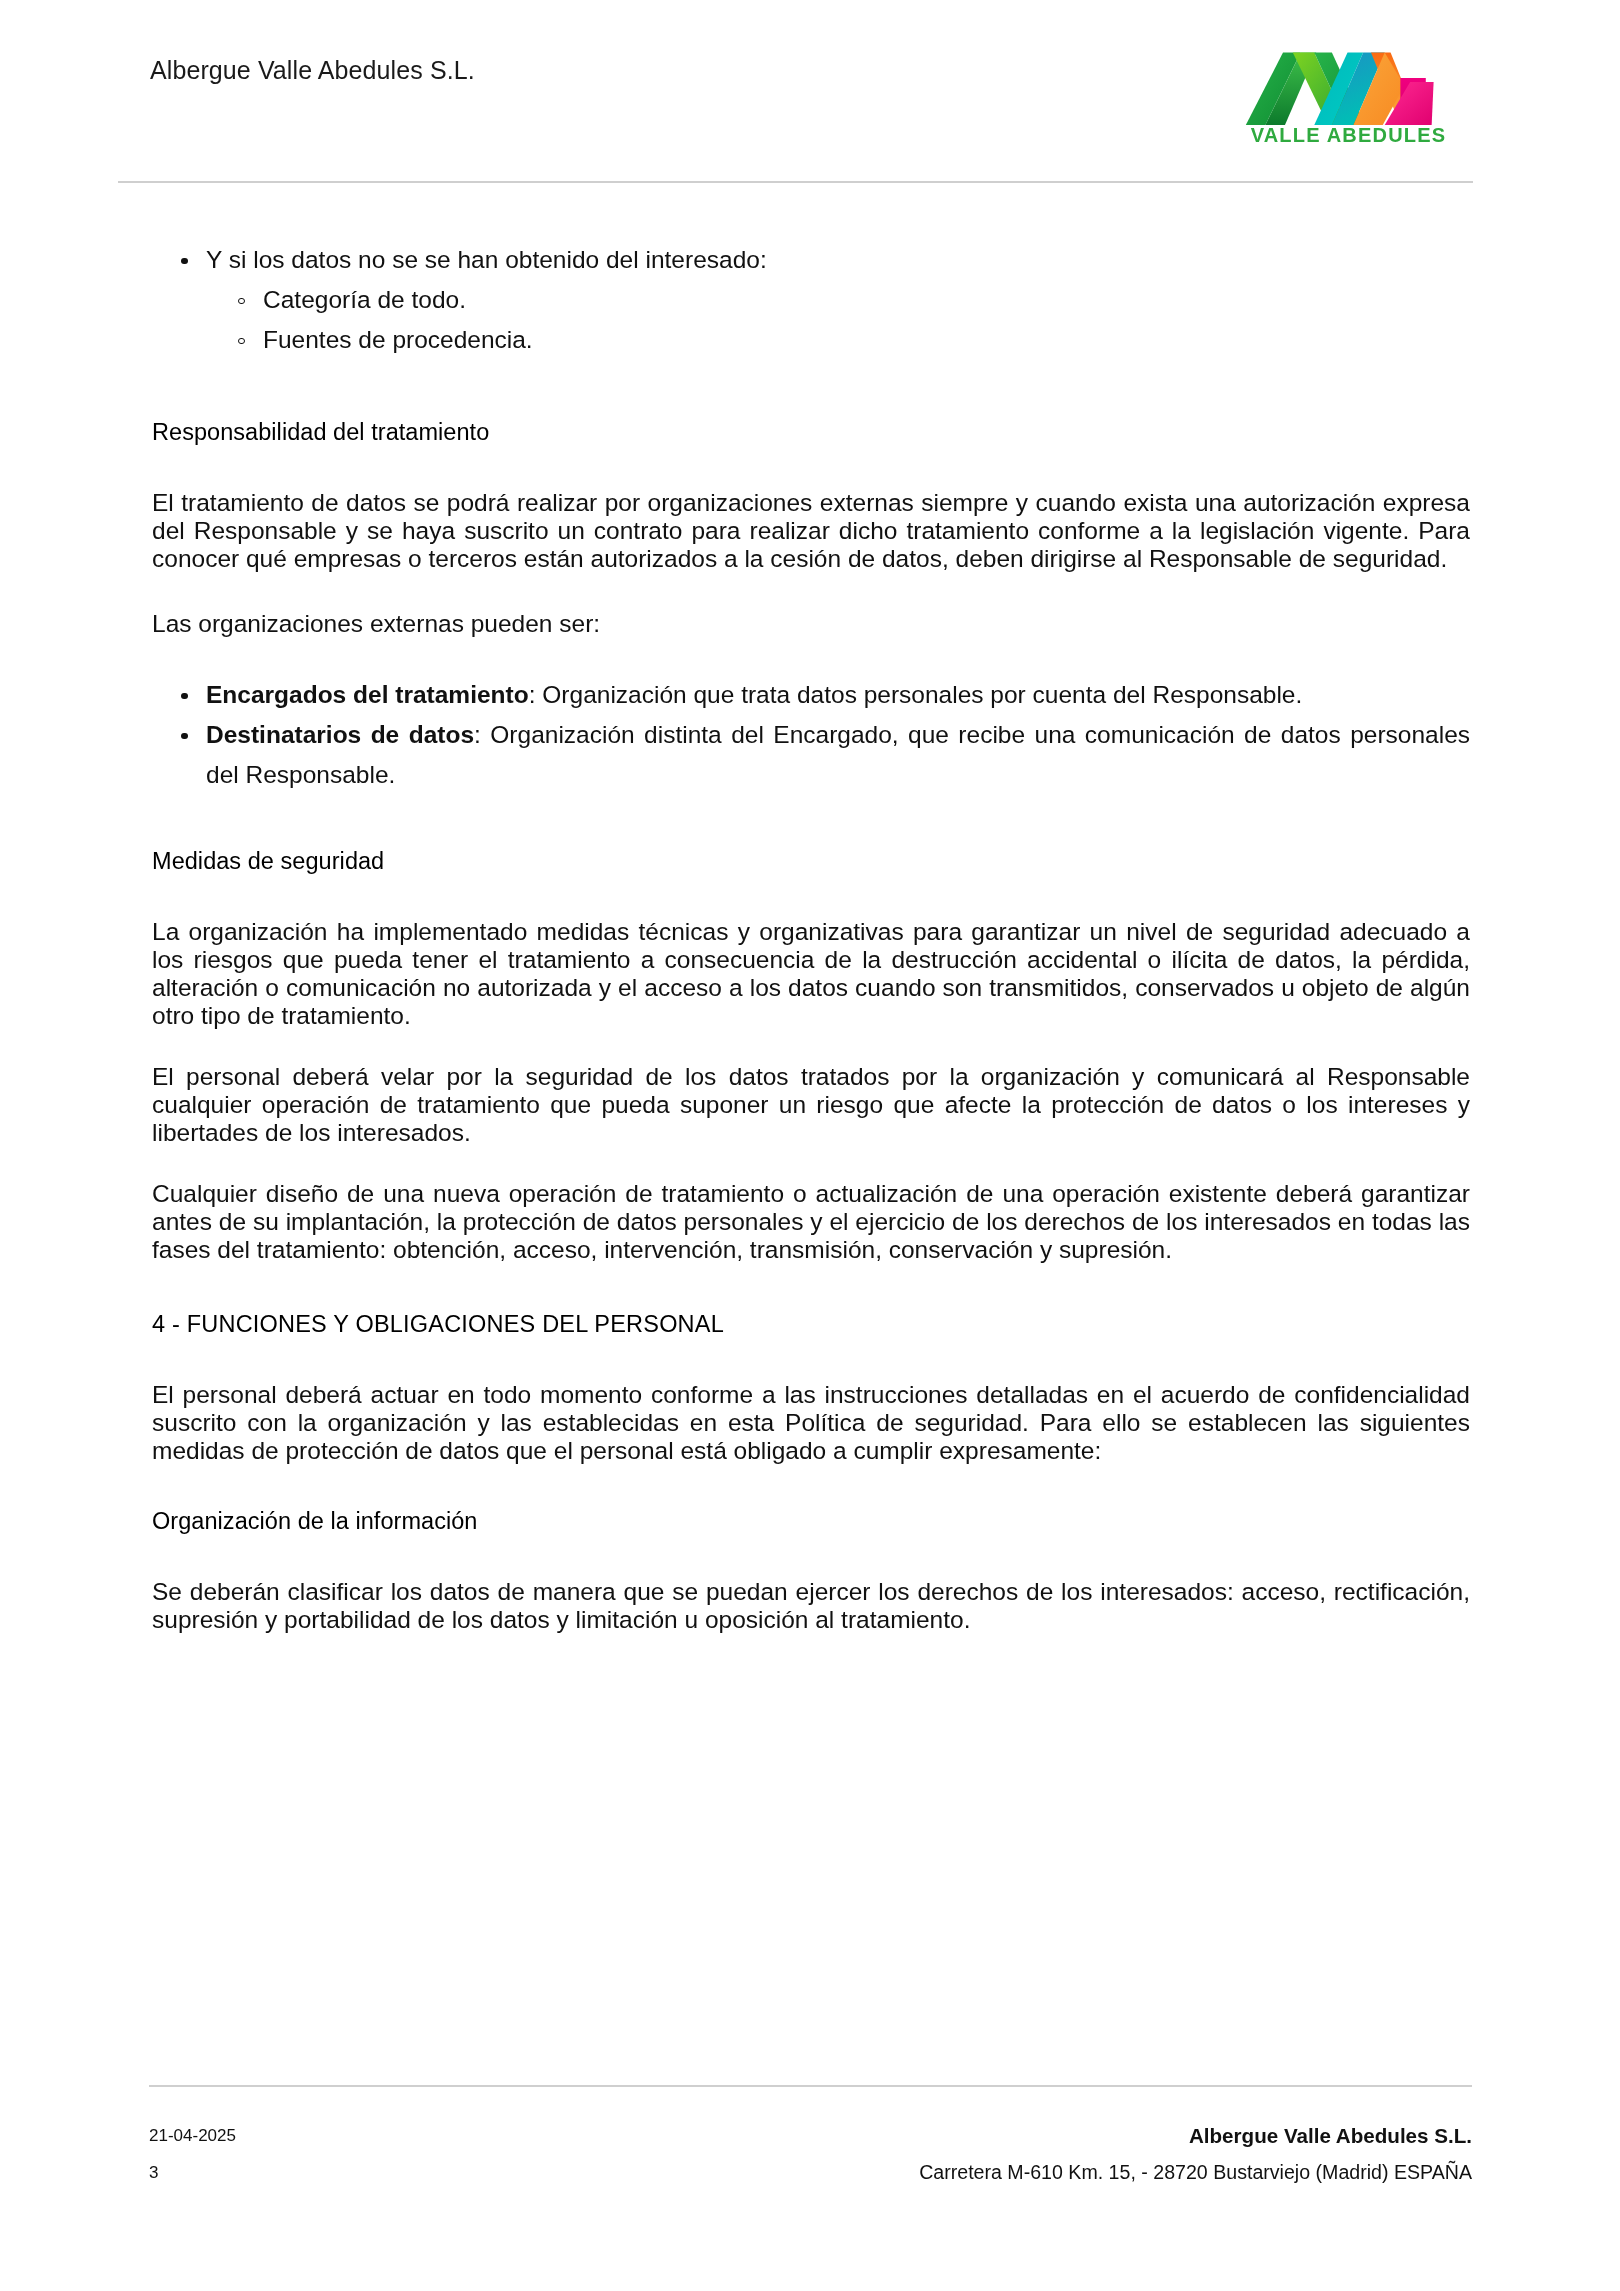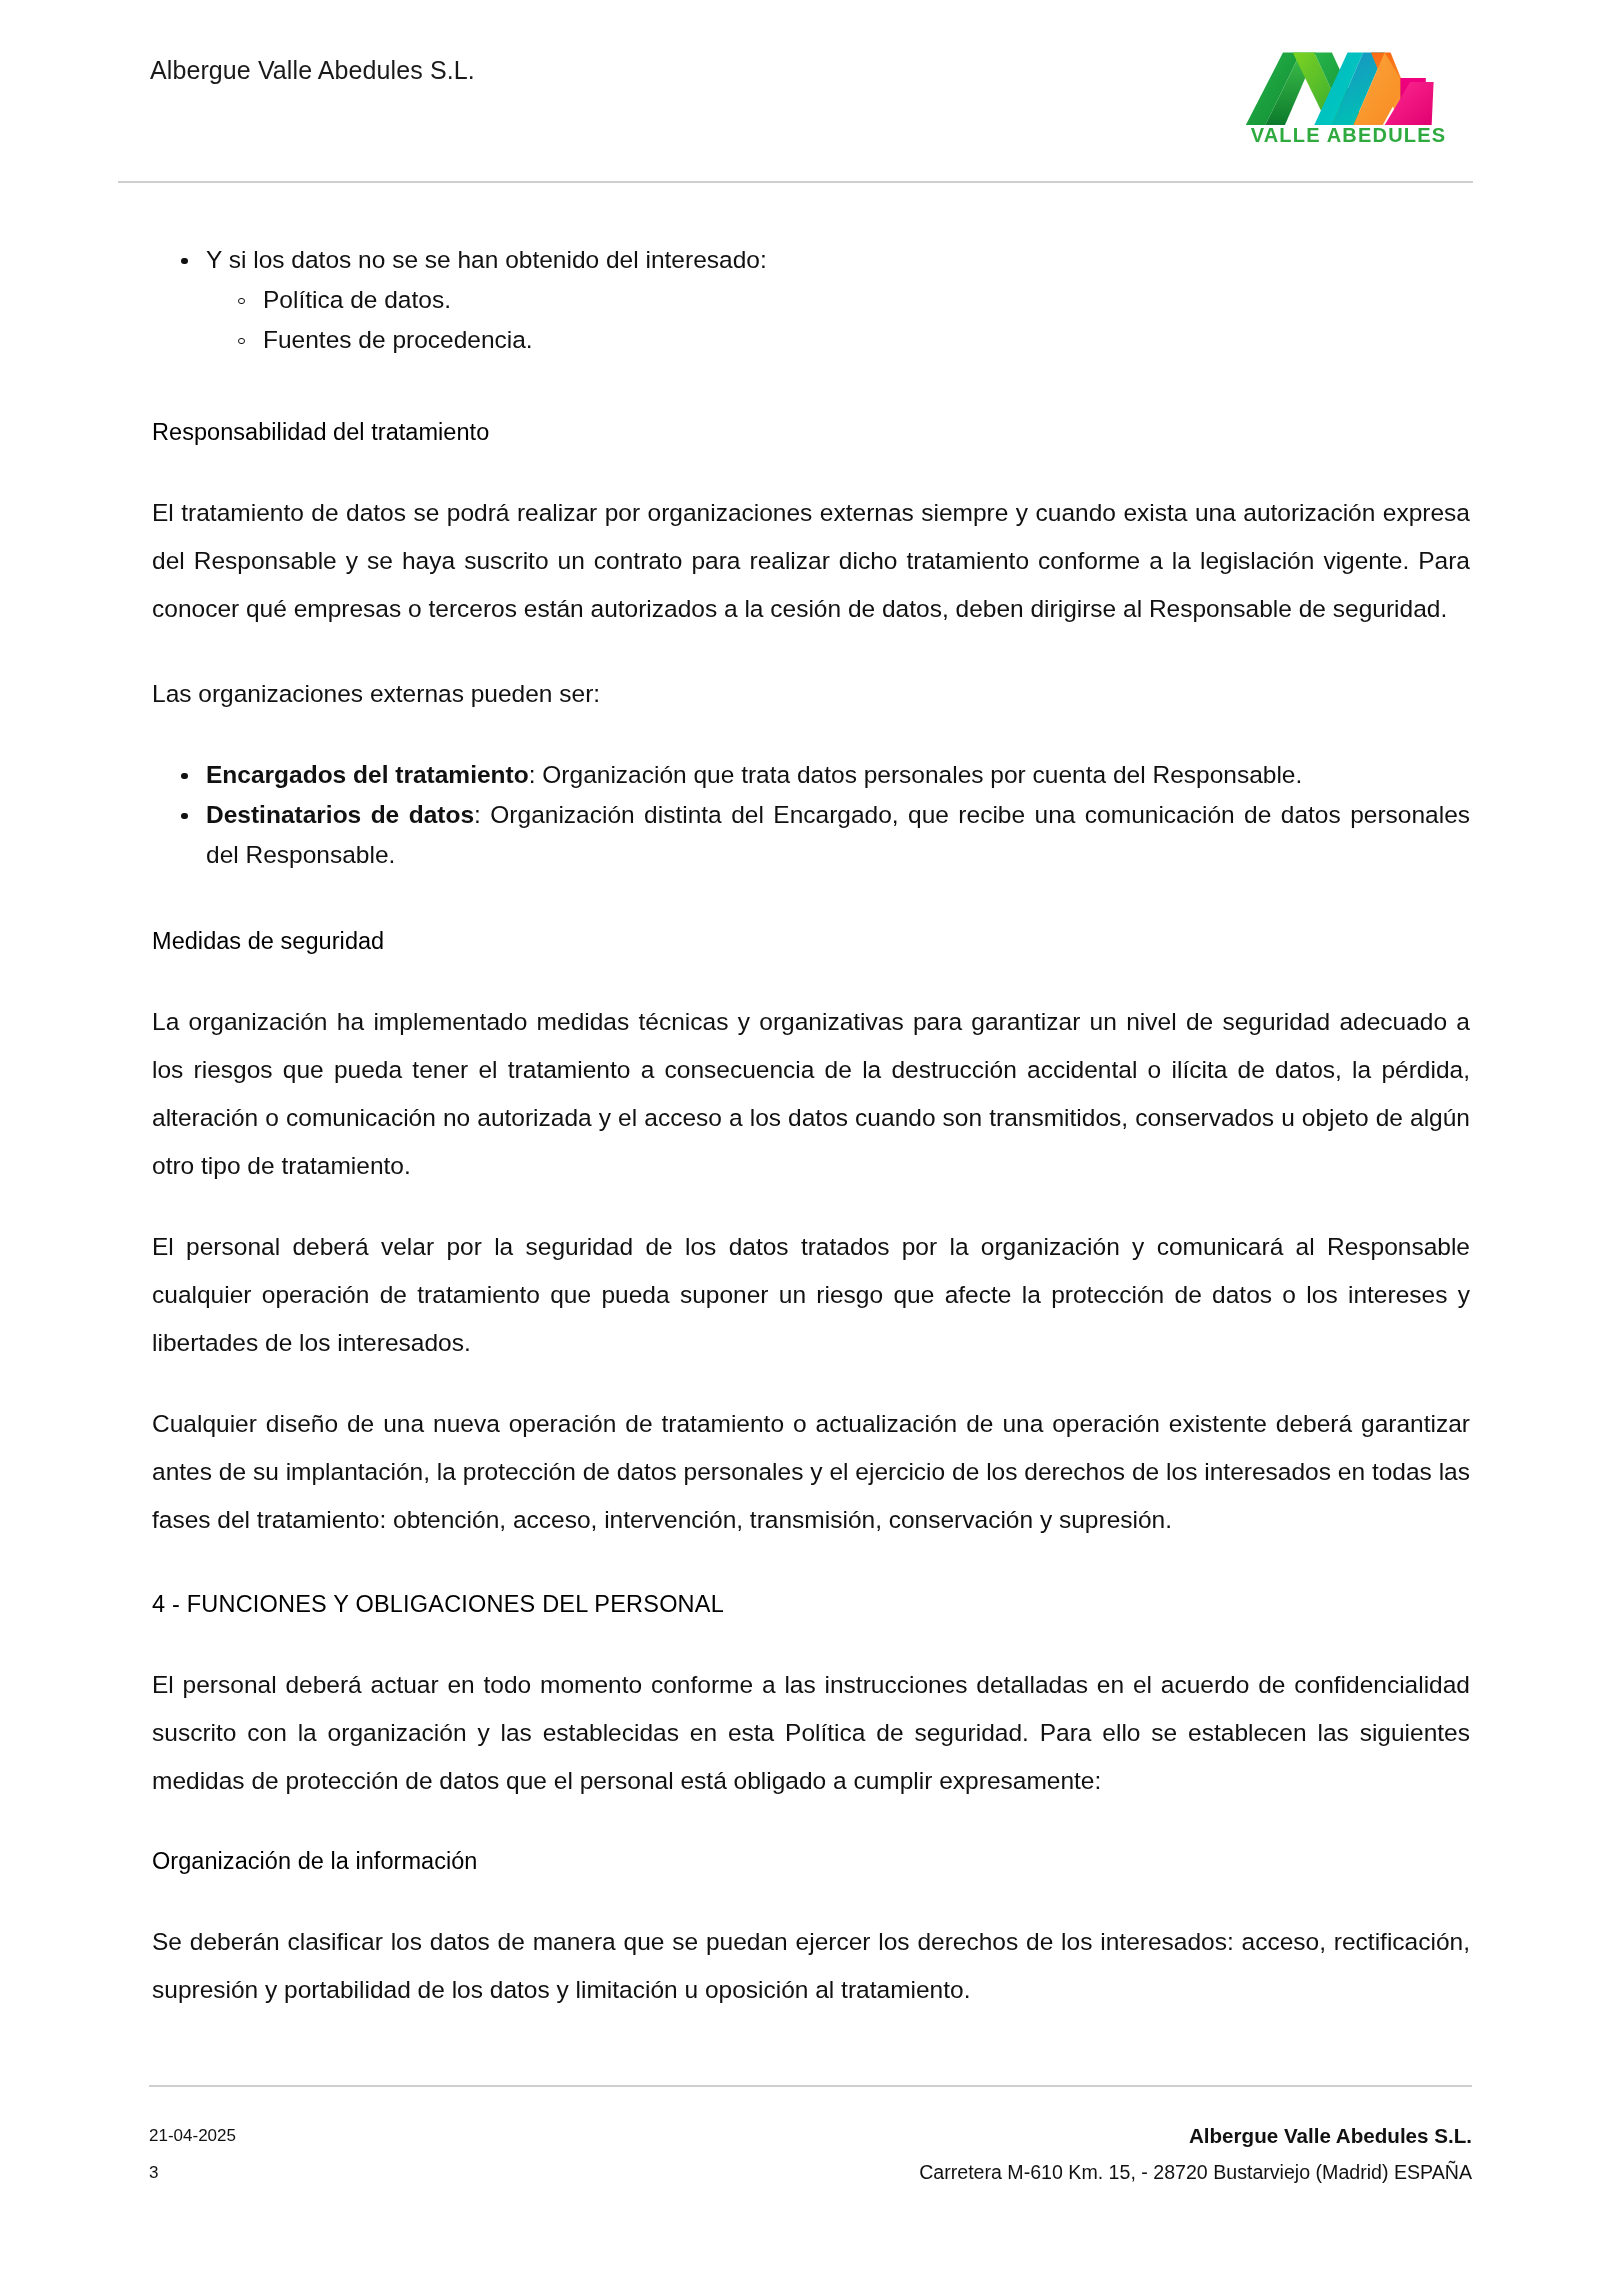--- a/index.html
+++ b/index.html
@@ -85,21 +85,21 @@
     margin: 0;
     color: #000;
     letter-spacing: 0.05px;
   }
   h2.section-heading.upper {
     letter-spacing: 0.2px;
   }
 
   p.body-par {
     font-size: 24.5px;
-    line-height: 48px;
+    line-height: 28px;
     margin: 0;
     text-align: justify;
     color: #111;
     letter-spacing: 0px;
   }
 
   ul.lvl1 {
     list-style: none;
     margin: 0;
     padding: 0;
@@ -268,21 +268,21 @@
   </div>
   <div class="header-rule"></div>
 
   <div class="content">
 
     <ul class="lvl1 plain">
       <li>Y si los datos no se se han obtenido del interesado:</li>
     </ul>
 
     <ul class="lvl2">
-      <li>Política de datos.</li>
+      <li>Categoría de todo.</li>
       <li>Fuentes de procedencia.</li>
     </ul>
 
     <div class="sp-60"></div>
 
     <h2 class="section-heading">Responsabilidad del tratamiento</h2>
 
     <div class="sp-44"></div>
 
     <p class="body-par">El tratamiento de datos se podrá realizar por organizaciones externas siempre y cuando exista una autorización expresa del Responsable y se haya suscrito un contrato para realizar dicho tratamiento conforme a la legislación vigente. Para conocer qué empresas o terceros están autorizados a la cesión de datos, deben dirigirse al Responsable de seguridad.</p>

